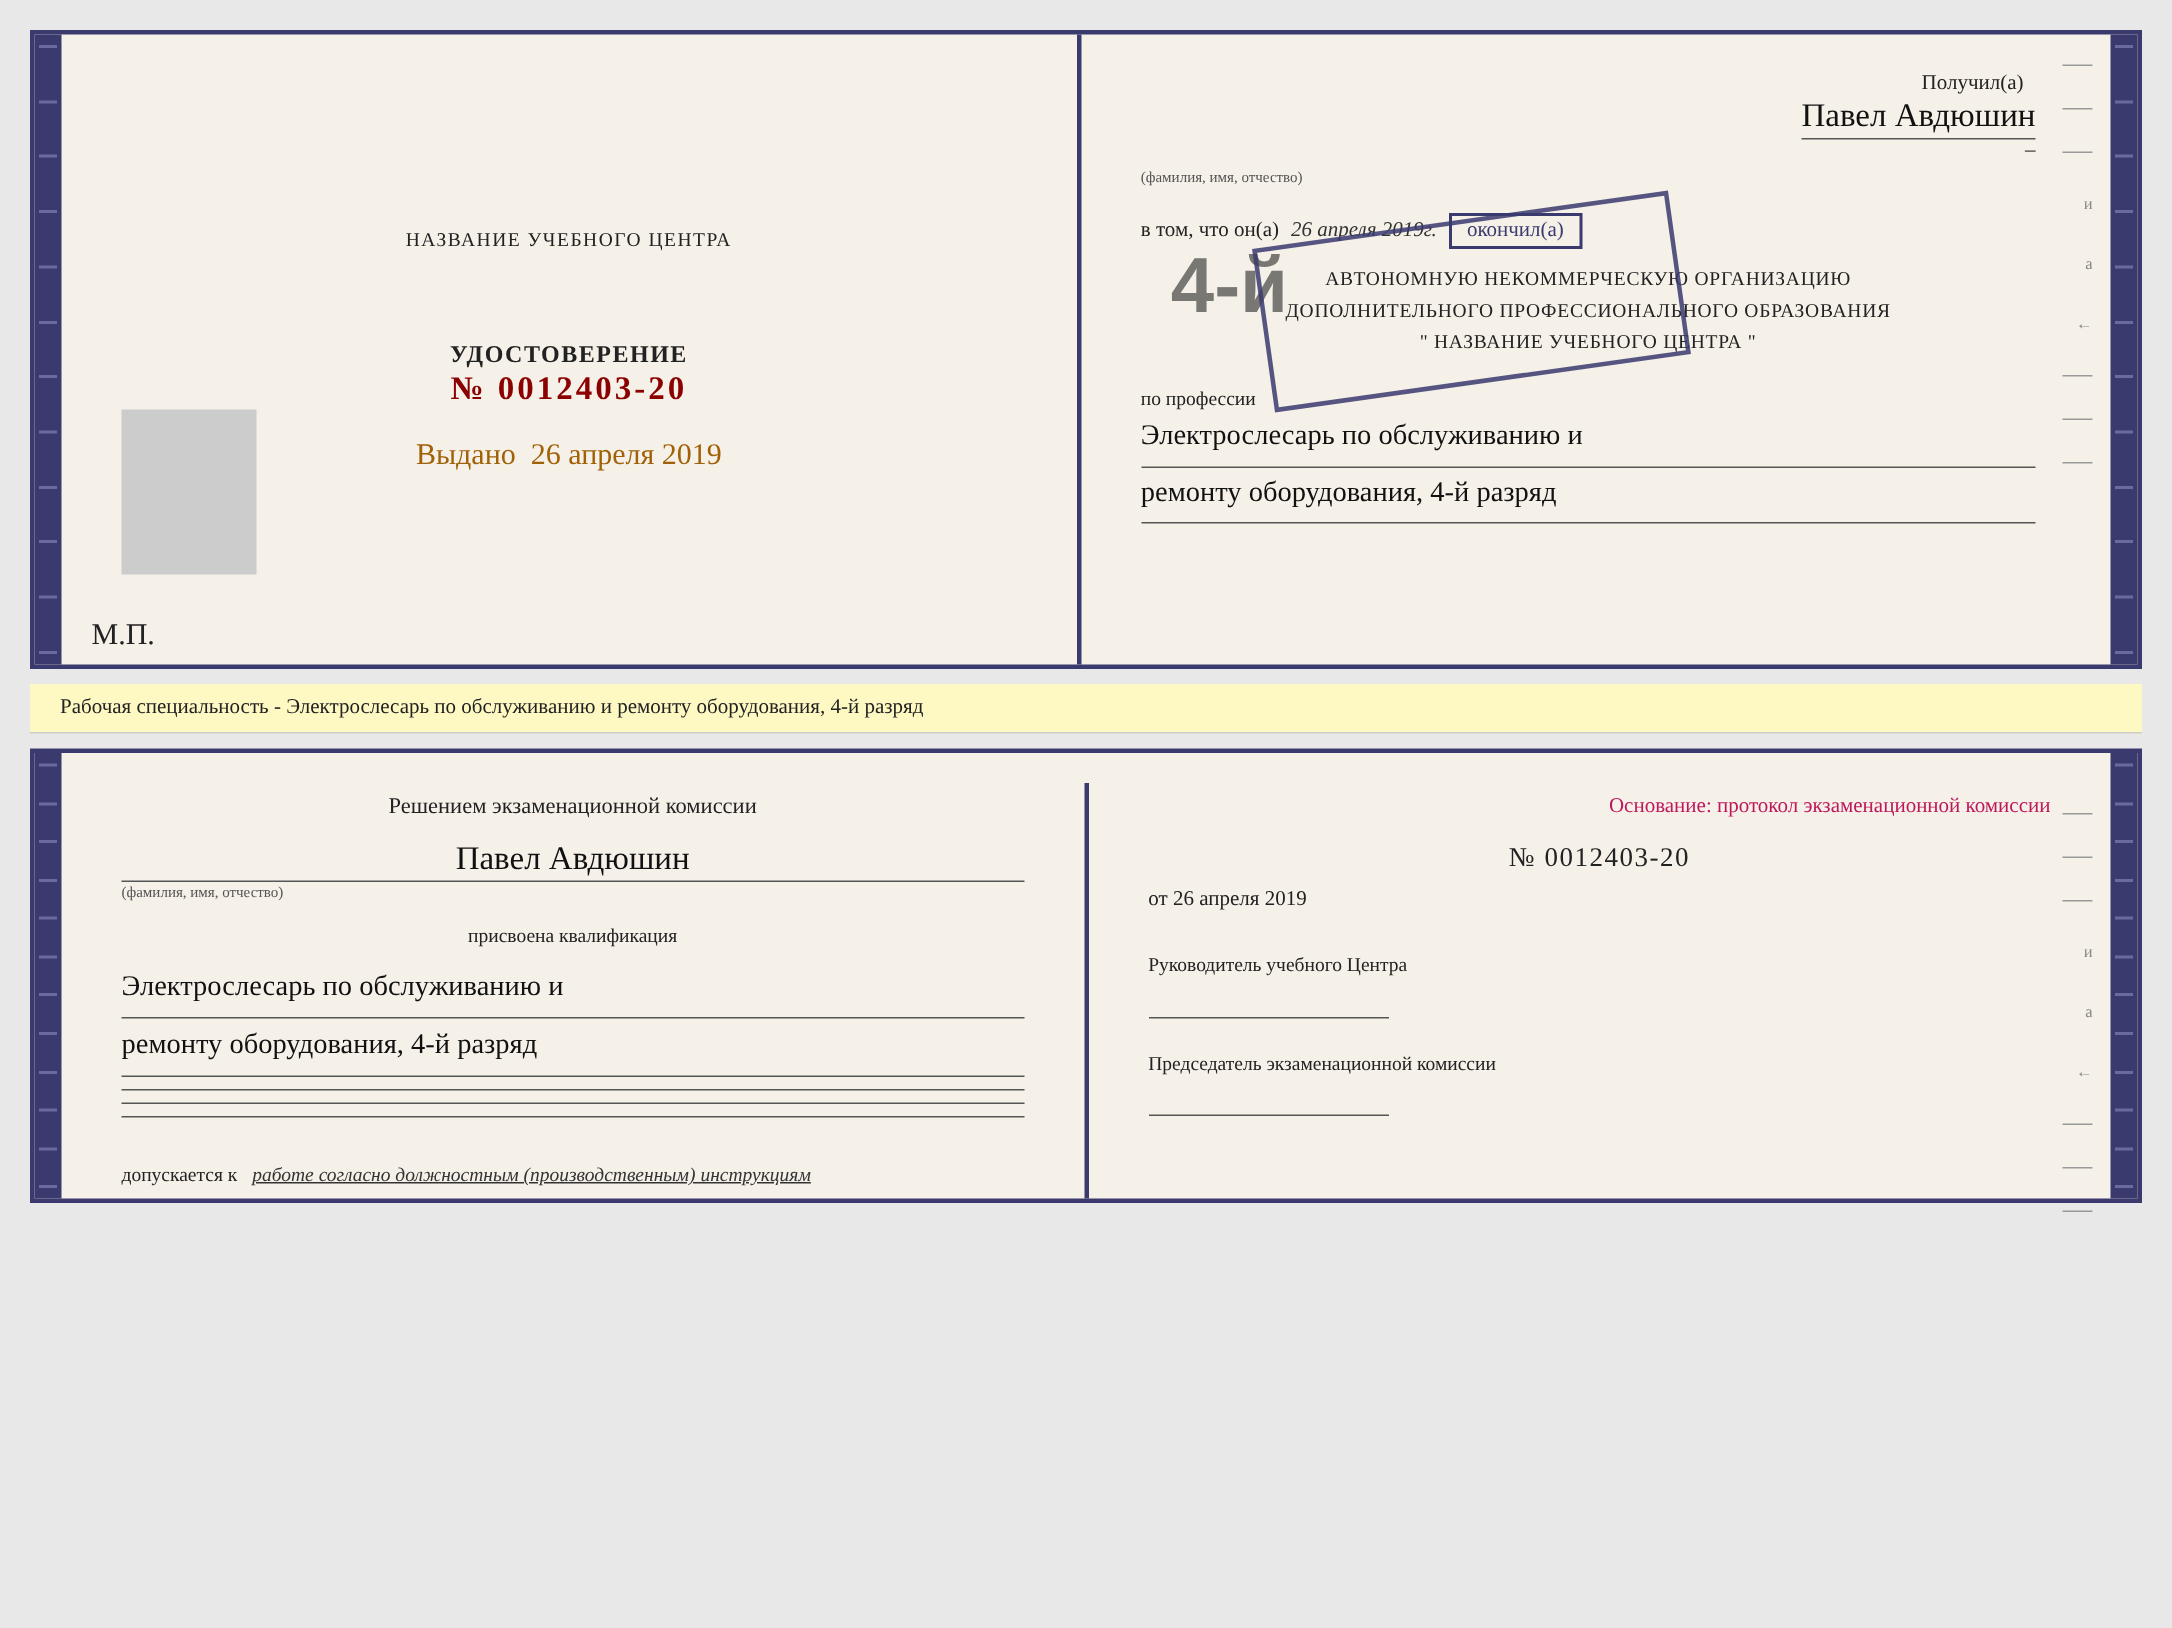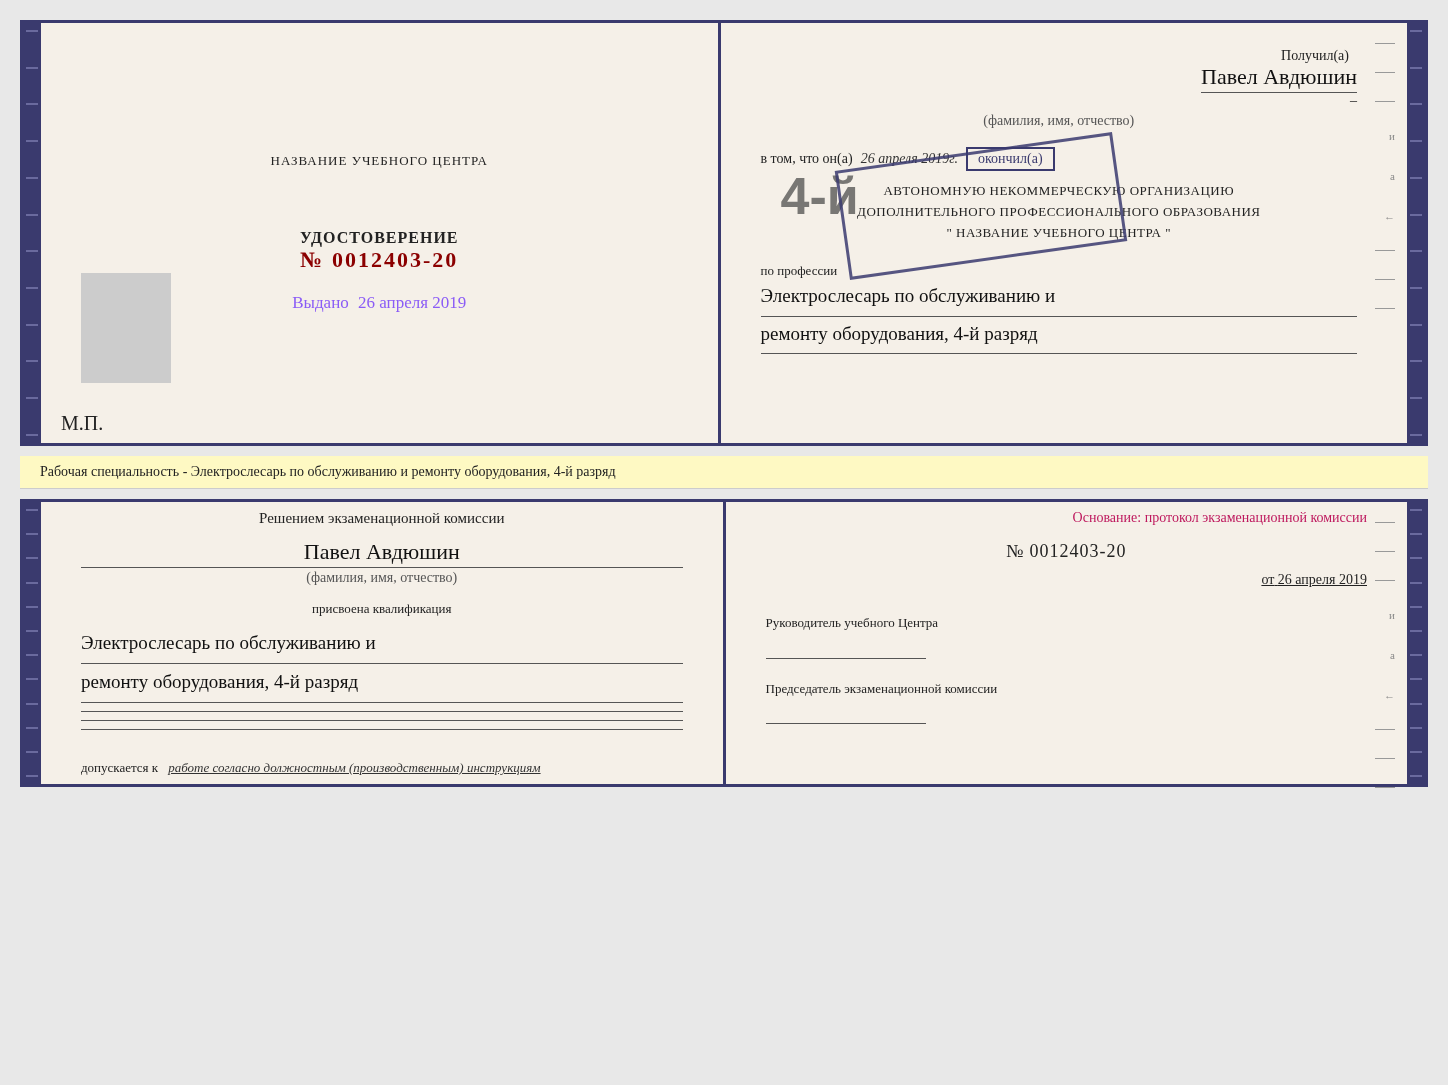--- a/index.html
+++ b/index.html
@@ -84,22 +84,22 @@
     }
 
     .number-display {
       font-size: 22px;
       color: #8b0000;
       font-weight: bold;
       letter-spacing: 2px;
     }
 
     .vydano-block {
-      font-size: 17px;
-      color: #8b5cf6;
+      font-size: 20px;
+      color: #a16207;
     }
 
     .mp-label {
       position: absolute;
       bottom: 8px;
       left: 20px;
       font-size: 20px;
       color: #222;
     }
 
@@ -130,23 +130,22 @@
     .handwritten-name {
       font-family: 'Segoe Script', 'Brush Script MT', cursive;
       font-size: 22px;
       color: #111;
       border-bottom: 1px solid #555;
       flex: 1;
       padding-bottom: 2px;
     }
 
     .small-label {
-      font-size: 14px;
+      font-size: 10px;
       color: #555;
-      text-align: center;
     }
 
     .vtom-row {
       margin: 18px 0 10px;
       font-size: 14px;
       color: #222;
       display: flex;
       align-items: center;
       gap: 8px;
     }
@@ -253,20 +252,21 @@
       width: 100%;
       background: #f5f0e8;
       border: 3px solid #3a3a6e;
       position: relative;
     }
 
     .cert-bottom-left, .cert-bottom-right {
       flex: 1;
       padding: 8px 40px;
       position: relative;
+      margin-top: 20px;
     }
 
     .cert-bottom-left {
       border-right: 3px solid #3a3a6e;
     }
 
     .resheniem-title {
       font-size: 15px;
       color: #222;
       text-align: center;
@@ -323,25 +323,24 @@
 
     .protocol-number {
       text-align: center;
       font-size: 18px;
       color: #222;
       margin: 10px 0;
       letter-spacing: 1px;
     }
 
     .ot-date {
-      text-align: right;
+      text-align: left;
       font-size: 14px;
       color: #222;
       margin-bottom: 25px;
-      text-decoration: underline;
     }
 
     .podpis-block {
       margin: 20px 0;
     }
 
     .podpis-label {
       font-size: 13px;
       color: #222;
       margin-bottom: 25px;

